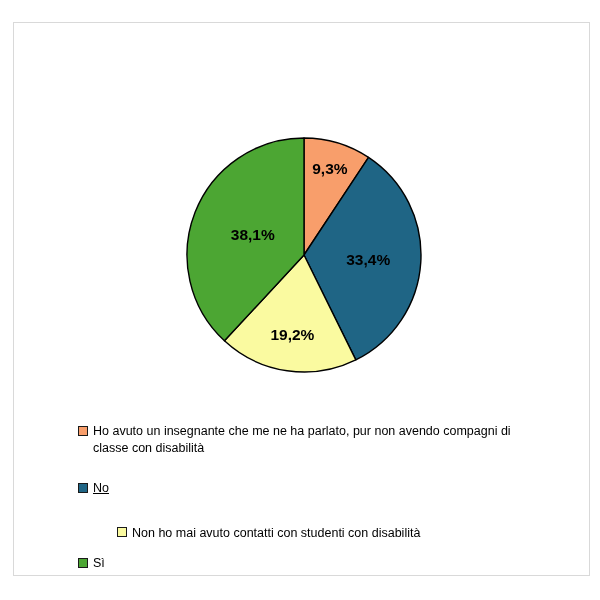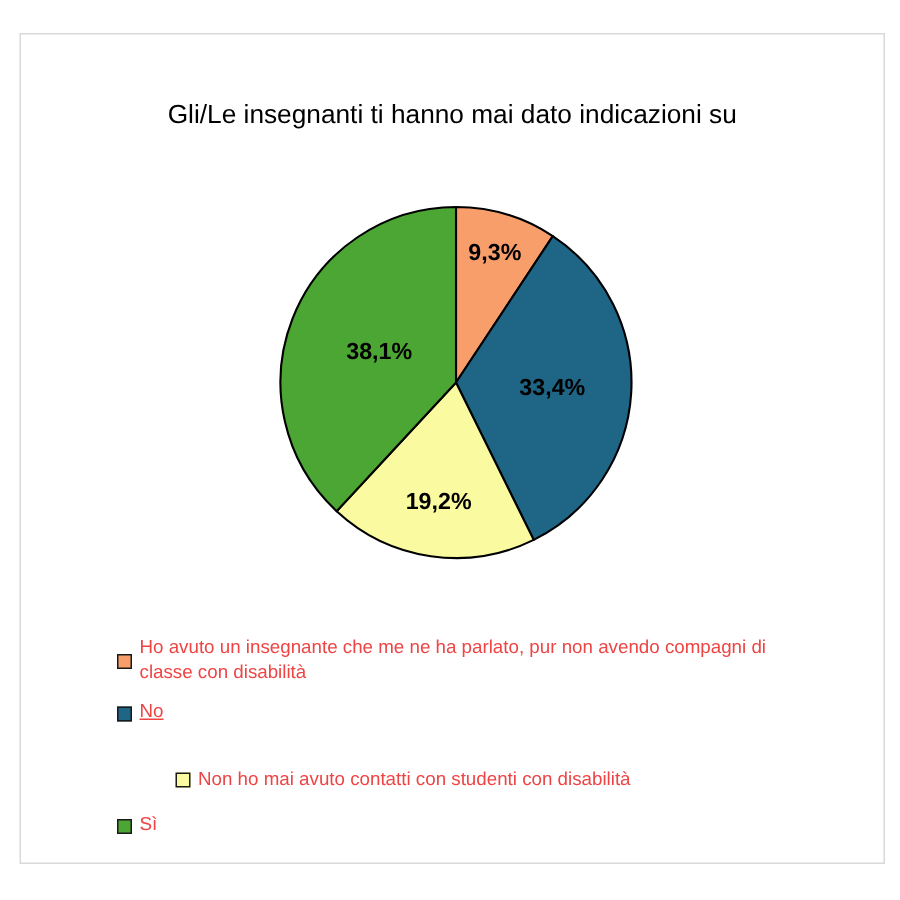--- a/index.html
+++ b/index.html
@@ -25,41 +25,40 @@
   }
   svg.pie-svg { position: absolute; left: 0; top: 0; }
   .slice-label {
     font-family: "Liberation Sans", sans-serif;
     font-size: 15.5px; font-weight: 700;
   }
   .legend {
     position: absolute; left: 64px; top: 400px; width: 486px;
   }
   .legend-item {
-    display: flex; align-items: center;
-    font-size: 12.5px; line-height: 16.5px; color: #ef4444;
+    display: flex; align-items: flex-start;
+    font-size: 12.5px; line-height: 16.5px; color: #000000;
   }
-  .legend-item:nth-child(2) { margin-top: 10px; text-decoration: underline; }
+  .legend-item:nth-child(2) { margin-top: 24px; text-decoration: underline; }
   .legend-item:nth-child(3) { margin-top: 28px; padding-left: 39px; }
   .legend-item:nth-child(4) { margin-top: 14px; }
   .legend-swatch {
     flex: 0 0 auto;
     width: 8px; height: 8px;
     border: 1.6px solid #1a1a1a;
     margin: 2.5px 5px 0 0;
   }
   .legend-label { max-width: 452px; }
 </style>
 </head>
 <body>
 
 <div class="frame">
 
   <div class="chart-title">
-    <div>Gli/Le insegnanti ti hanno mai dato indicazioni su</div>
   </div>
 
   <svg class="pie-svg" width="600" height="600" viewBox="0 0 600 600" id="pie-svg">
       <path d="M 290 232 L 290.00 115.00 A 117 117 0 0 1 354.54 134.41 Z" fill="#F89E6B" stroke="#000000" stroke-width="1.4" stroke-linejoin="round"></path>
       <path d="M 290 232 L 354.54 134.41 A 117 117 0 0 1 341.80 336.91 Z" fill="#1F6585" stroke="#000000" stroke-width="1.4" stroke-linejoin="round"></path>
       <path d="M 290 232 L 341.80 336.91 A 117 117 0 0 1 210.45 317.79 Z" fill="#FAFAA0" stroke="#000000" stroke-width="1.4" stroke-linejoin="round"></path>
       <path d="M 290 232 L 210.45 317.79 A 117 117 0 0 1 290.00 115.00 Z" fill="#4CA633" stroke="#000000" stroke-width="1.4" stroke-linejoin="round"></path>
       <text x="315.9" y="145.7" text-anchor="middle" dominant-baseline="central" fill="#000000" class="slice-label">9,3%</text>
       <text x="354.2" y="236.0" text-anchor="middle" dominant-baseline="central" fill="#000000" class="slice-label">33,4%</text>
       <text x="278.4" y="311.9" text-anchor="middle" dominant-baseline="central" fill="#000000" class="slice-label">19,2%</text>

